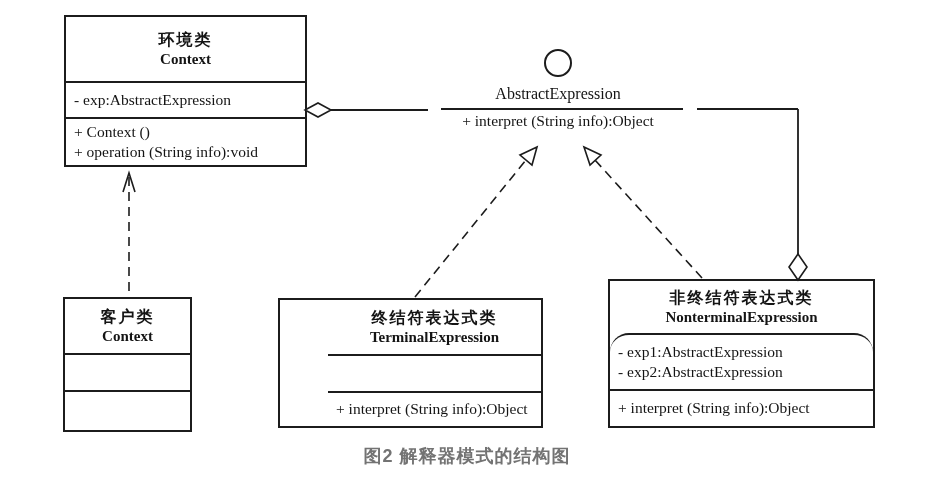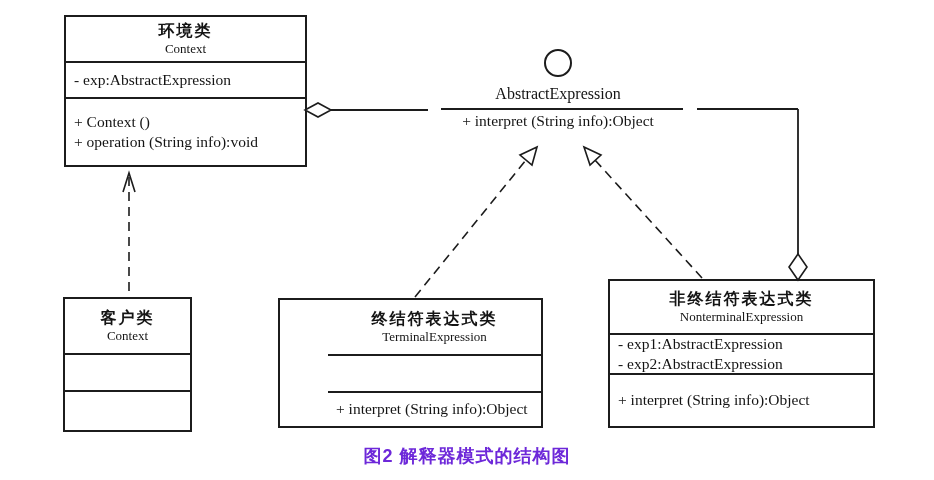--- a/index.html
+++ b/index.html
@@ -35,21 +35,21 @@
     flex-direction: column;
     align-items: center;
     justify-content: center;
   }
   .cn-name {
     font-weight: bold;
     font-size: 16px;
     letter-spacing: 2px;
     line-height: 1.25;
   }
-  .en-name { font-size: 13px; line-height: 1.2; }
+  .en-name { font-size: 15px; line-height: 1.2; font-weight: bold; }
   .member-sec {
     display: flex;
     flex-direction: column;
     justify-content: center;
   }
   .member-row {
     font-size: 15.5px;
     line-height: 1.32;
     padding-left: 8px;
     white-space: nowrap;
@@ -82,21 +82,21 @@
   }
   .figure-caption {
     position: absolute;
     left: 0; top: 444px;
     width: 934px;
     text-align: center;
     font-family: "Liberation Sans", "DejaVu Sans", sans-serif;
     font-weight: bold;
     font-size: 18px;
     letter-spacing: 1px;
-    color: #6d28d9;
+    color: #737373;
     z-index: 2;
   }
 </style>
 </head>
 <body>
 
 <div class="canvas">
 
   <svg class="connector-layer" width="934" height="480" viewBox="0 0 934 480" xmlns="http://www.w3.org/2000/svg">
     
@@ -117,21 +117,21 @@
     
     <line x1="702" y1="278" x2="595" y2="160" stroke="#1c1c1c" stroke-width="1.6" stroke-dasharray="9 6"></line>
     <polygon points="584,147 601,155 590,165" fill="#ffffff" stroke="#1c1c1c" stroke-width="1.6"></polygon>
   </svg>
 
   <div class="iface-circle"></div>
   <div class="iface-name">AbstractExpression</div>
   <div class="iface-method">+ interpret (String info):Object</div>
 
   <div class="class-box" style="left:64px; top:15px; width:243px; height:152px;">
-    <div class="sec title-sec" style="height:44px;">
+    <div class="sec title-sec" style="height:64px;">
       <div class="cn-name">环境类</div>
       <div class="en-name">Context</div>
     </div>
     <div class="sec member-sec" style="height:36px;">
       <div class="member-row">- exp:AbstractExpression</div>
     </div>
     <div class="sec member-sec methods-sec">
       <div class="member-row">+ Context ()</div>
       <div class="member-row">+ operation (String info):void</div>
     </div>
@@ -155,21 +155,21 @@
     <div class="sec member-sec methods-sec">
       <div class="member-row">+ interpret (String info):Object</div>
     </div>
   </div>
 
   <div class="class-box" style="left:608px; top:279px; width:267px; height:149px;">
     <div class="sec title-sec" style="height:52px;">
       <div class="cn-name">非终结符表达式类</div>
       <div class="en-name">NonterminalExpression</div>
     </div>
-    <div class="sec member-sec" style="height:40px;">
+    <div class="sec member-sec" style="height:56px;border-radius:19px;">
       <div class="member-row">- exp1:AbstractExpression</div>
       <div class="member-row">- exp2:AbstractExpression</div>
     </div>
     <div class="sec member-sec methods-sec">
       <div class="member-row">+ interpret (String info):Object</div>
     </div>
   </div>
 
   <div class="figure-caption">图2 解释器模式的结构图</div>
 

